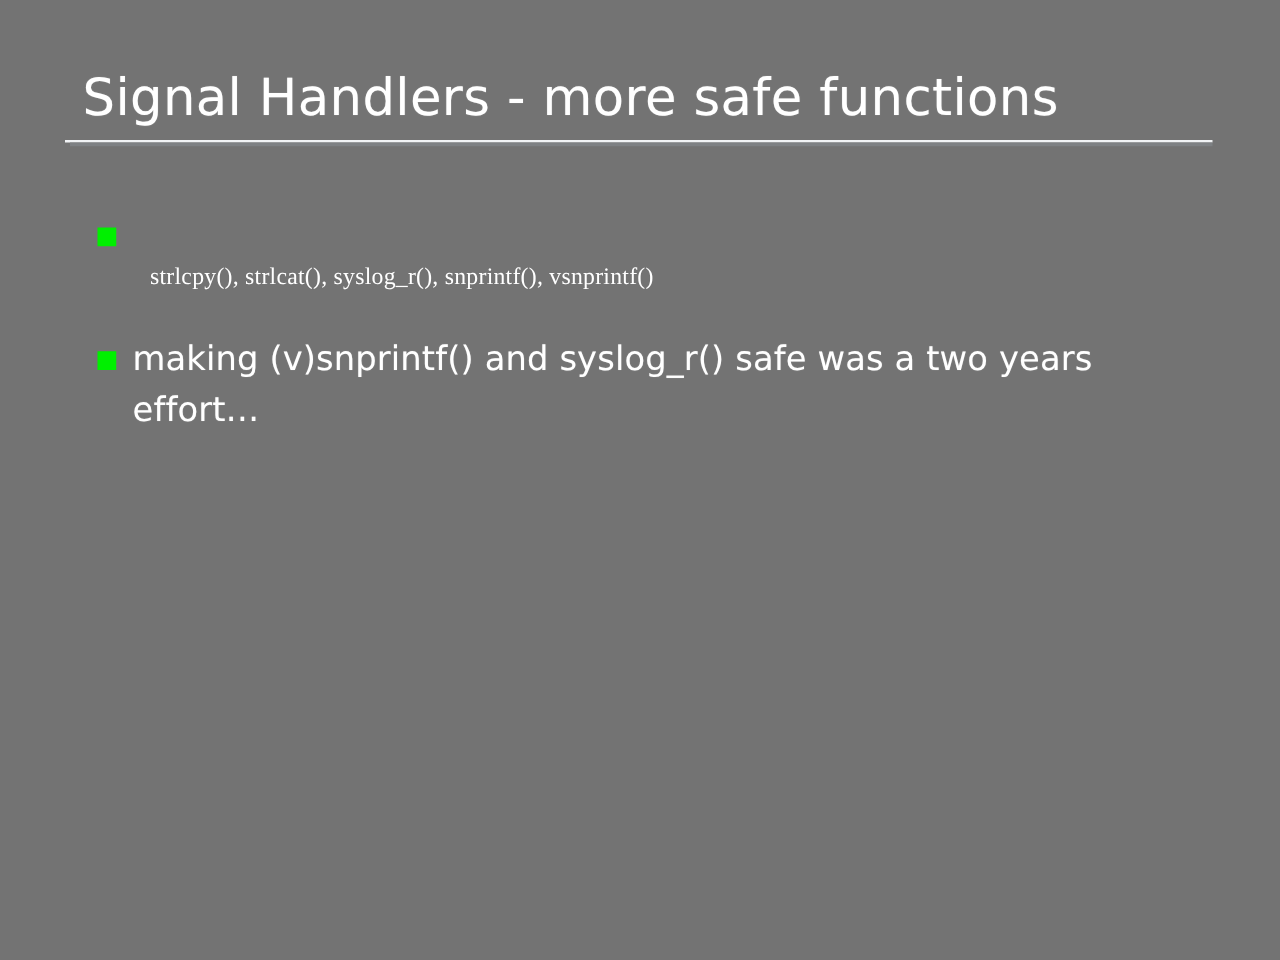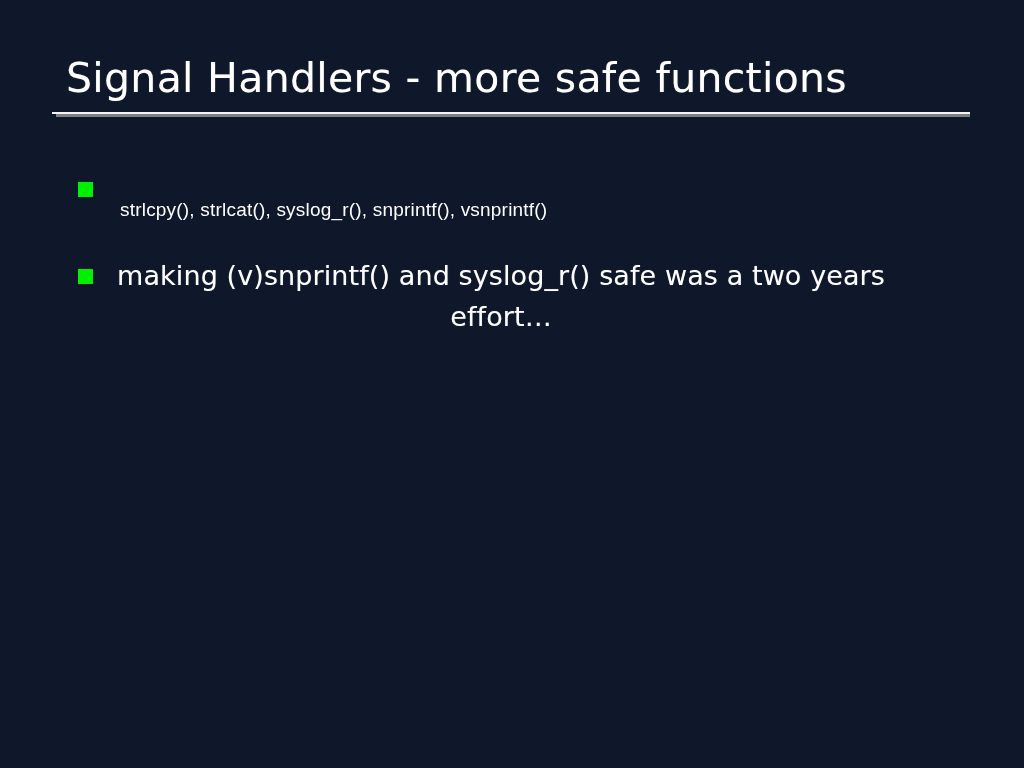--- a/index.html
+++ b/index.html
@@ -12,21 +12,21 @@
     width: 1024px;
     height: 768px;
     overflow: hidden;
     font-family: "DejaVu Sans", sans-serif;
   }
 
   #slide {
     position: relative;
     width: 1024px;
     height: 768px;
-    background: #0f172a;
+    background: #737373;
     overflow: hidden;
   }
 
   
   #title-block {
     position: absolute;
     left: 52px;
     top: 52px;
     width: 920px;
   }
@@ -99,37 +99,36 @@
     letter-spacing: 0.1px;
     text-shadow: 0 0 1px rgba(255,255,255,0.3);
   }
 
   
   #bullet-1 { margin-top: 0; }
   #bullet-1 .bullet-marker { top: 14px; }
 
   
   #code-line {
-    margin-top: 29px;
+    margin-top: 41px;
     padding-left: 44px;
-    font-family: Liberation Sans, sans-serif;
+    font-family: Liberation Serif, serif;
     font-size: 19px;
     line-height: 26px;
     color: #ffffff;
     letter-spacing: 0.2px;
     white-space: nowrap;
   }
 
   
   #bullet-2 { margin-top: 32px; }
   #bullet-2 .bullet-marker { top: 14px; }
   #bullet-2 .bullet-text {
     display: block;
     max-width: 790px;
-    text-align: center;
   }
 </style>
 </head>
 <body>
 
 <div id="slide">
 
   <div id="title-block">
     <div id="slide-title">Signal Handlers - more safe functions</div>
   </div>

